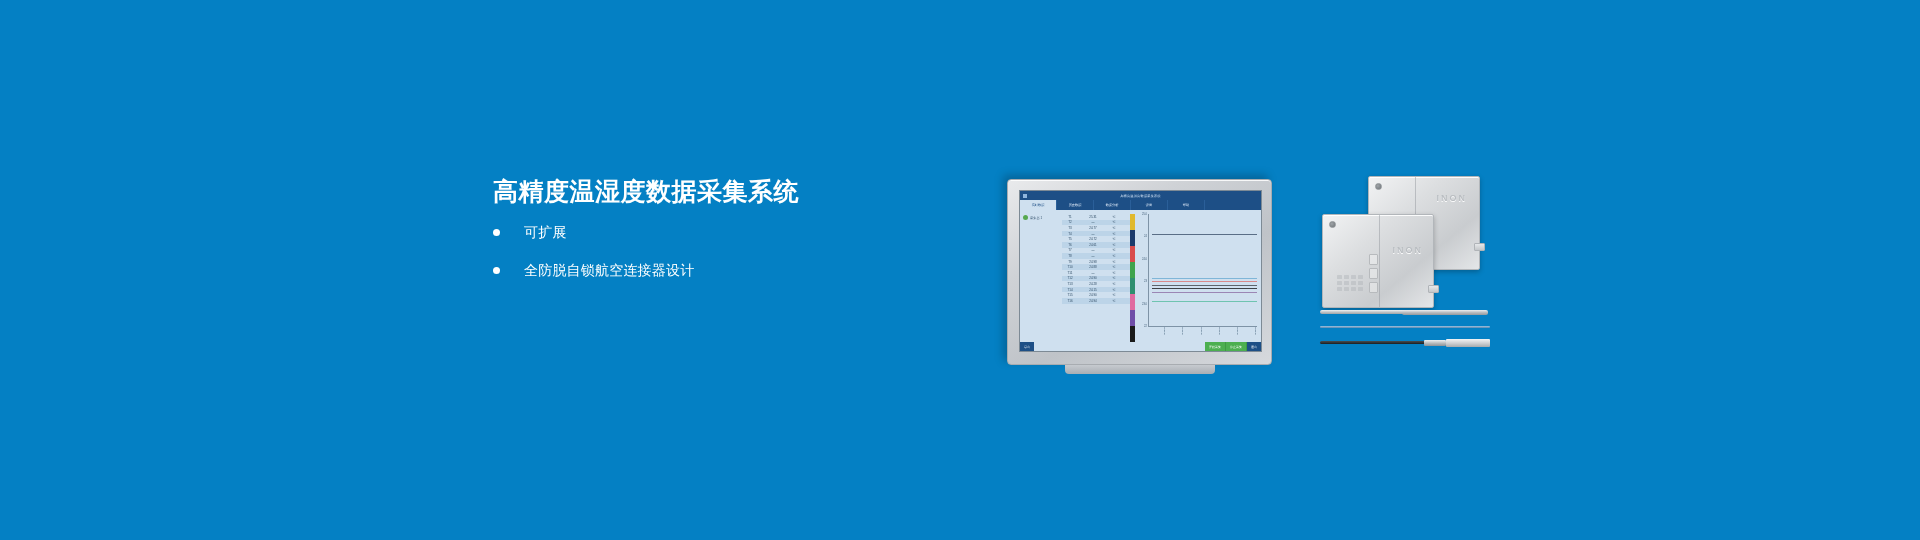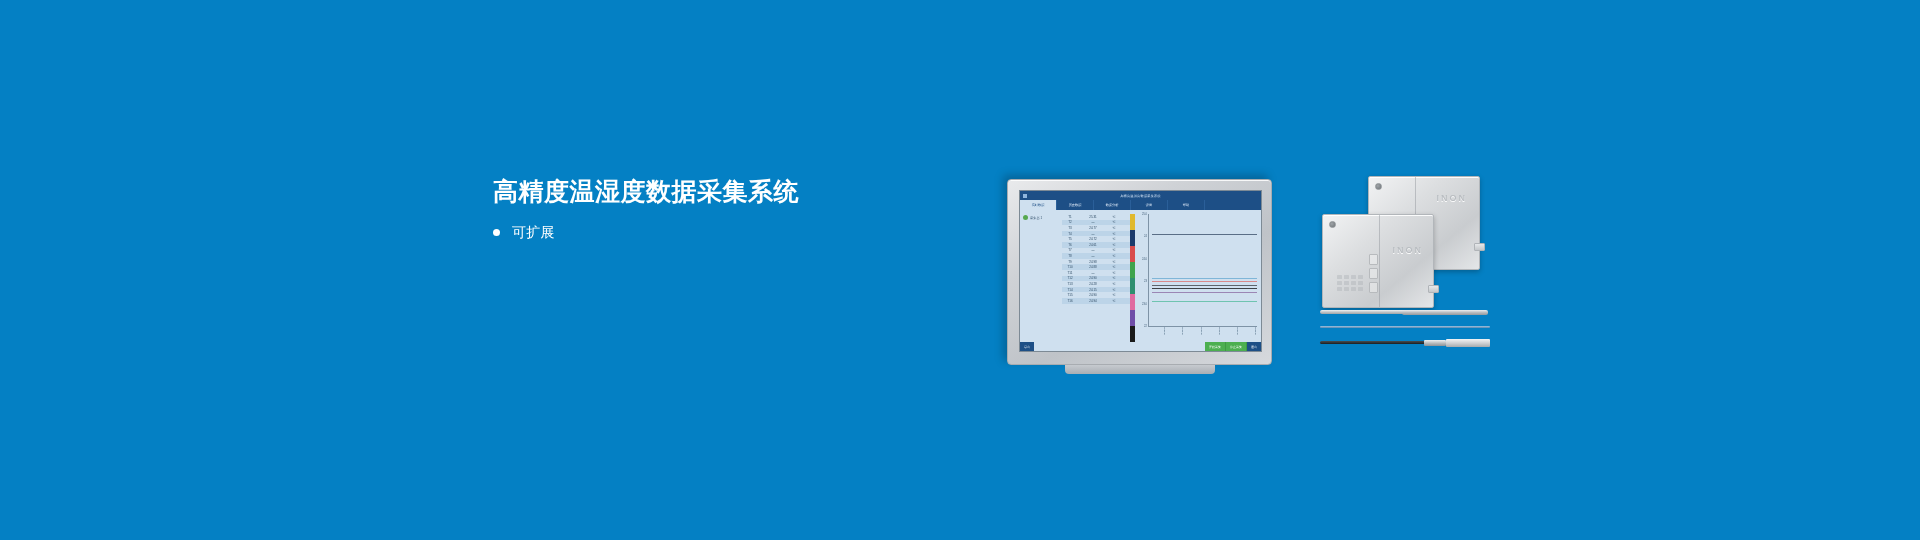--- a/index.html
+++ b/index.html
@@ -20,21 +20,21 @@
   .subhead{
     font-size:14.5px;color:#ffffff;font-weight:400;
     line-height:1.2;white-space:nowrap;margin:0 0 20px 0;letter-spacing:.2px;
   }
   .bullets{list-style:none;margin:0;padding:0;}
   .bullet{display:flex;align-items:center;margin-bottom:20px;}
   .dot{
     width:7px;height:7px;border-radius:50%;background:#ffffff;
     display:inline-block;margin-right:12px;flex:none;
   }
-  .bullet-label{font-size:14px;color:#ffffff;letter-spacing:.2px;white-space:nowrap;}
+  .bullet-label{font-size:14px;color:#ffffff;letter-spacing:.2px;white-space:nowrap;margin-left:12px;}
 
   
   .monitor{position:absolute;left:1007px;top:179px;width:265px;height:186px;}
   .mon-shadow{
     position:absolute;left:-4px;top:-4px;width:100%;height:100%;
     background:rgba(0,0,0,.22);filter:blur(4px);border-radius:4px;
   }
   .mon-case{
     position:absolute;inset:0;border-radius:4px;
     background:linear-gradient(150deg,#e9eaec 0%,#cfd2d6 30%,#bfc3c8 60%,#d6d9dd 100%);
@@ -178,20 +178,24 @@
 <body>
 
 <div class="banner">
 
   <div class="copy">
     <h1 class="headline">高精度温湿度数据采集系统</h1>
     <ul class="bullets">
       <li class="bullet">
         <span class="dot"></span>
         <span class="bullet-label">可扩展</span>
+      </li>
+      <li class="bullet">
+        <span class="dot"></span>
+        <span class="bullet-label">全防脱自锁航空连接器设计</span>
       </li>
     </ul>
   </div>
 
   <div class="monitor">
     <div class="mon-shadow"></div>
     <div class="mon-stand"></div>
     <div class="mon-case">
       <div class="mon-screen">
 

